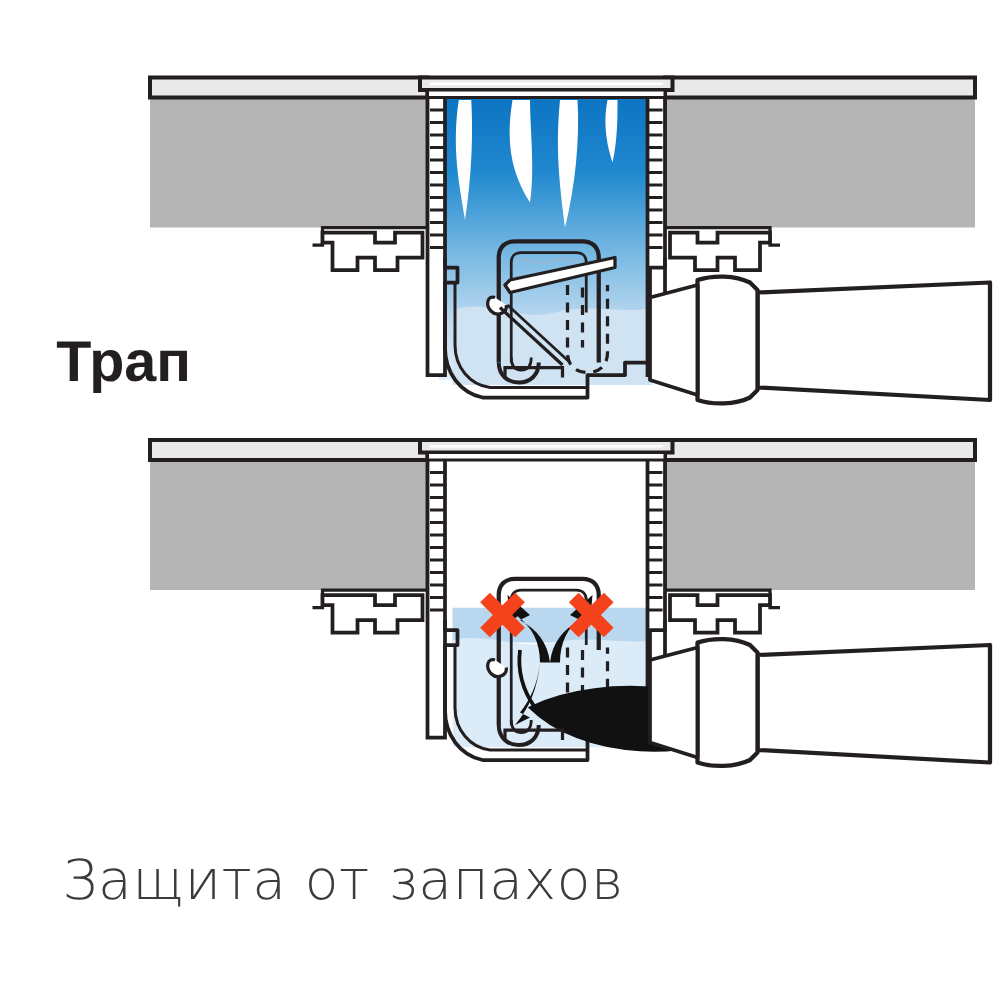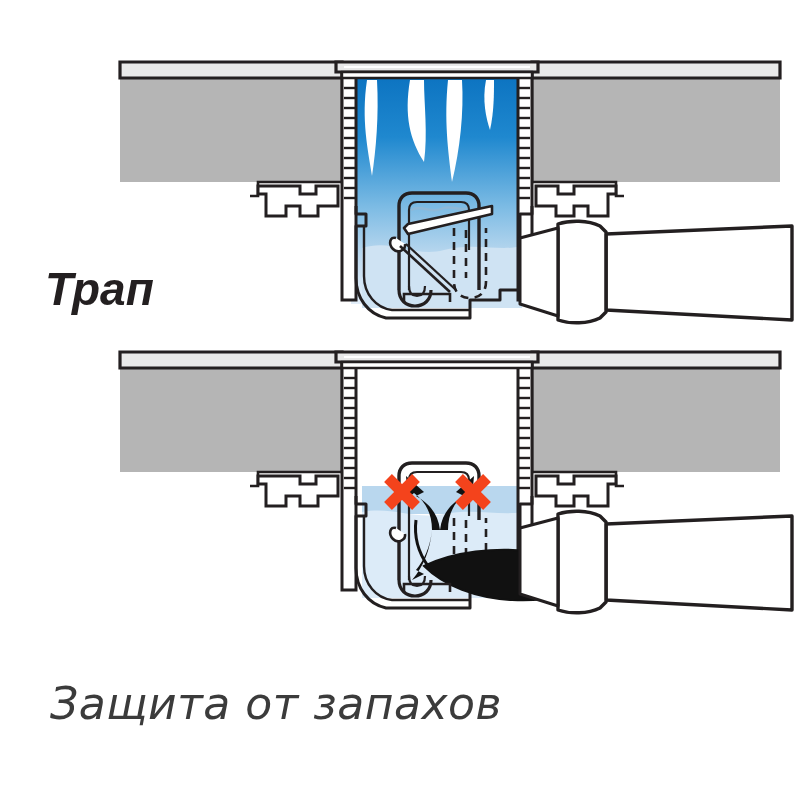--- a/index.html
+++ b/index.html
@@ -1,18 +1,18 @@
 <!DOCTYPE html>
 <html><head>
 <meta charset="utf-8">
 <style>
   html,body{margin:0;padding:0;background:#ffffff;}
   body{width:800px;height:800px;overflow:hidden;
        font-family:"Liberation Sans","DejaVu Sans",sans-serif;}
-  #stage{position:relative;width:800px;height:765px;background:#fca5a5;font-style:italic;}
+  #stage{position:relative;width:800px;height:765px;background:#fca5a5;}
   svg{display:block;}
   .lbl-bold{font-family:"Liberation Sans","DejaVu Sans",sans-serif;
             font-weight:700;font-size:46px;fill:#231f20;letter-spacing:0px;}
   .lbl-thin{font-family:"DejaVu Sans","Liberation Sans",sans-serif;
             font-weight:300;font-size:44px;fill:#3b3b3b;letter-spacing:0.5px;}
 </style>
 </head>
 <body>
 
 <div id="stage">

